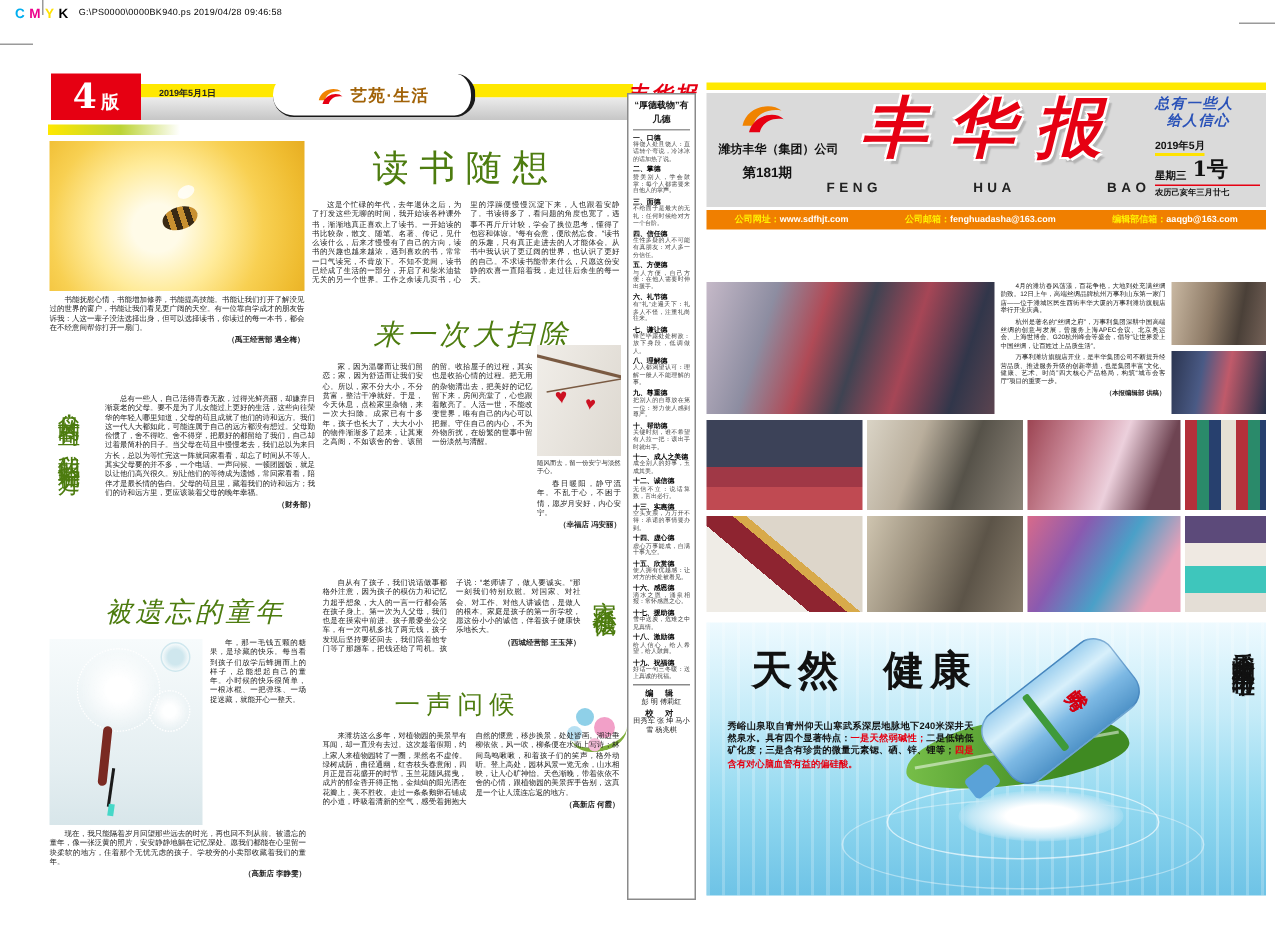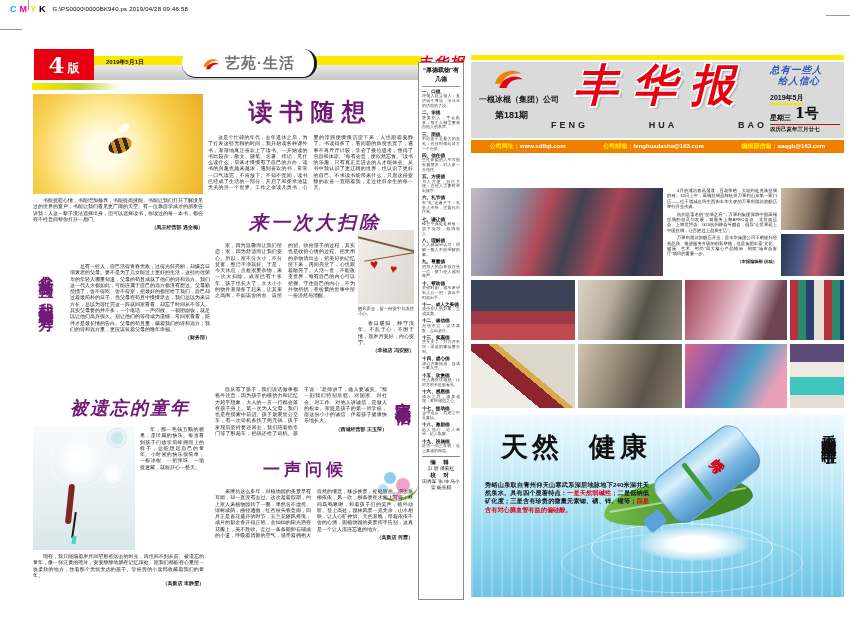--- a/index.html
+++ b/index.html
@@ -20,31 +20,31 @@
   .lp-band-y{position:absolute;left:64px;top:12px;right:44px;height:9px;background:#ffe800;}
   .lp-band-g{position:absolute;left:64px;top:21px;right:44px;height:15px;background:linear-gradient(#ececec,#c6c6c6);}
   .lp-pageno{position:absolute;left:4px;top:5px;width:60px;height:31px;background:#e60012;color:#fff;
              display:flex;align-items:center;justify-content:center;gap:3px;}
   .lp-pageno .num{font-size:23px;font-weight:bold;font-family:"DejaVu Serif",serif;}
   .lp-pageno .ban{font-size:12px;font-weight:bold;margin-top:7px;}
   .lp-date{position:absolute;left:76px;top:14px;font-size:6px;font-weight:bold;color:#222;}
   .lp-tab{position:absolute;left:152px;top:5px;width:132px;height:28px;background:#fff;border-radius:14px;
           border-right:3px solid #1a1a1a;border-bottom:1px solid #1a1a1a;
           display:flex;align-items:center;justify-content:center;gap:4px;}
-  .lp-section{font-size:15px;font-weight:bold;color:#737373;letter-spacing:1px;}
+  .lp-section{font-size:11px;font-weight:bold;color:#a16207;letter-spacing:1px;}
   .lp-paper{position:absolute;right:0px;top:10px;font-family:"DejaVu Serif",serif;font-style:italic;
             font-weight:bold;color:#e60012;font-size:14px;letter-spacing:2px;}
   .lp-deco{position:absolute;left:2px;top:39px;width:88px;height:7px;
            background:linear-gradient(90deg,#ffe800,#bcd435 55%,rgba(255,255,255,0));}
   
   .tiny{font-size:5px;line-height:6.3px;text-align:justify;color:#222;overflow:hidden;}
   .tiny p{margin:0 0 2px 0;text-indent:10px;}
   .t45{font-size:4.3px;line-height:5.4px;}
   .byline{display:block;text-align:right;font-weight:bold;margin-top:1px;}
-  .kai{font-family:"DejaVu Serif",serif;font-weight:bold;color:#701a75;}
+  .kai{font-family:"DejaVu Serif",serif;font-weight:normal;color:#4d7c0f;}
   .cols2{column-count:2;column-gap:6px;}
   .vtitle{writing-mode:vertical-rl;text-orientation:upright;letter-spacing:2px;}
   
   .bee-photo{position:absolute;left:3px;top:50px;width:170px;height:100px;overflow:hidden;
     background:radial-gradient(circle at 42% 58%,#fffbe8 0 14%,#ffeb9a 38%,#f8d052 62%,#efbc30 85%,#e7ad22);}
   .bee{position:absolute;left:44%;top:44%;width:24px;height:15px;border-radius:50%;transform:rotate(-18deg);
     background:repeating-linear-gradient(90deg,#3a2a14 0 4px,#c89030 4px 8px);}
   .bee-wing{position:absolute;left:50%;top:30%;width:12px;height:8px;border-radius:50%;
     background:rgba(255,255,255,.8);transform:rotate(-30deg);}
   .childhood-illu{position:absolute;left:3px;top:382px;width:102px;height:124px;overflow:hidden;
@@ -385,21 +385,21 @@
 </div>
 
 <div class="page" id="rightPage">
   <div class="rp-topline"></div>
 
   <div class="masthead">
     <svg class="logo-lg" viewBox="0 0 24 18">
       <path d="M3,13 C5,4 16,2 21,6 C14,5 9,8 8,13 Z" fill="#f08300"></path>
       <path d="M6,16 C8,8 18,6 22,10 C16,9 12,12 11,16 Z" fill="#e60012"></path>
     </svg>
-    <div class="mh-company">一根冰棍（集团）公司</div>
+    <div class="mh-company">潍坊丰华（集团）公司</div>
     <div class="mh-issue">第181期</div>
     <div class="mh-title">丰华报</div>
     <div class="mh-pinyin">
       <span>FENG</span>
       <span>HUA</span>
       <span>BAO</span>
     </div>
     <div class="mh-right">
       <div class="mh-slogan">总有一些人</div>
       <div class="mh-slogan" style="padding-left:8px;">给人信心</div>

